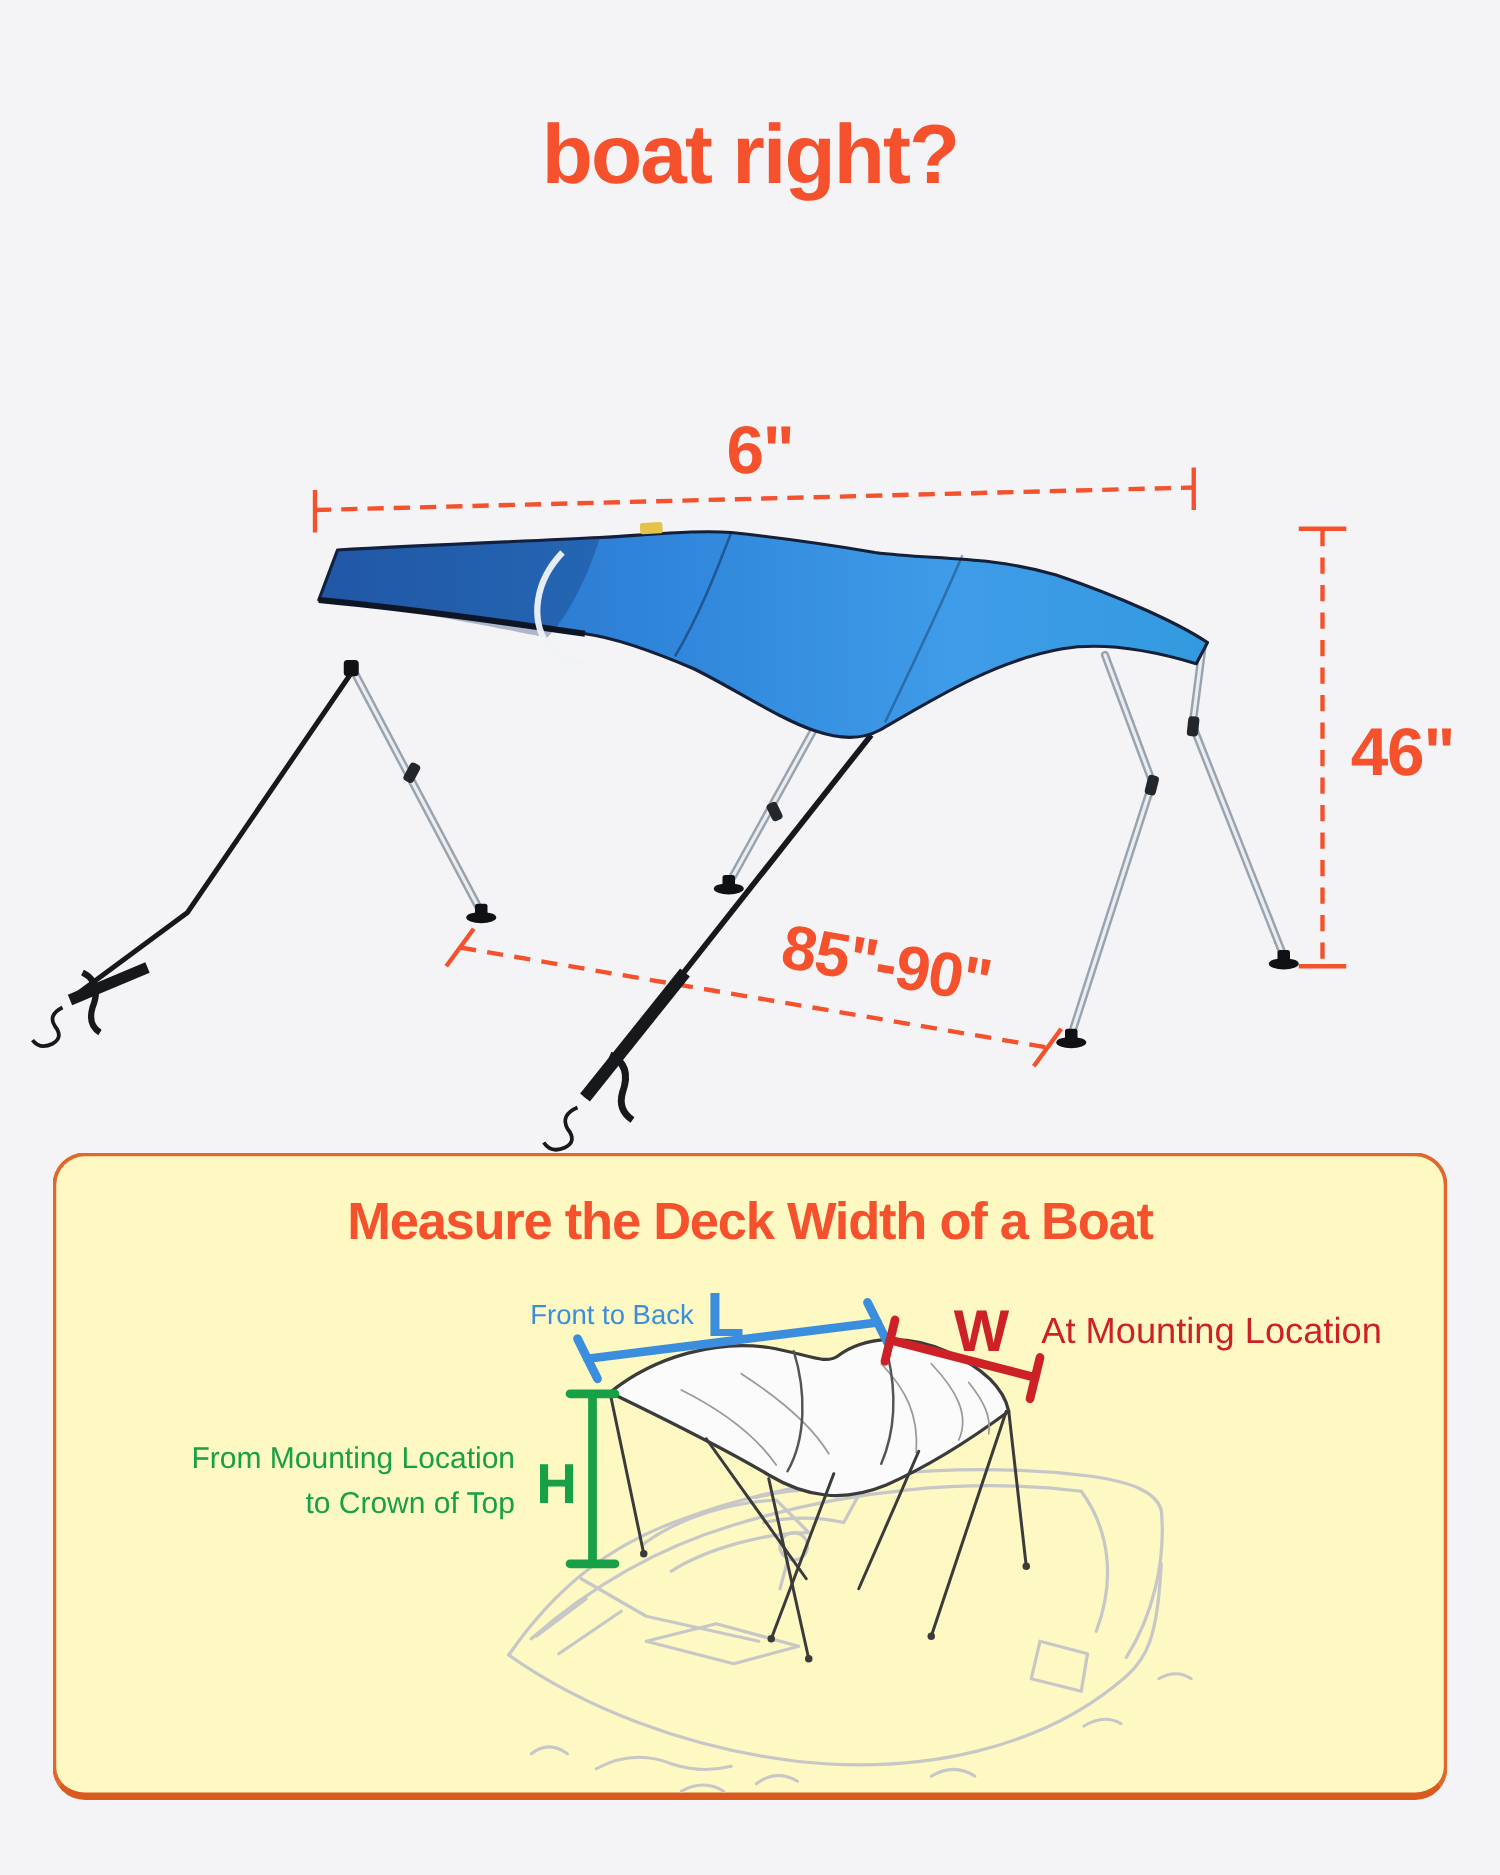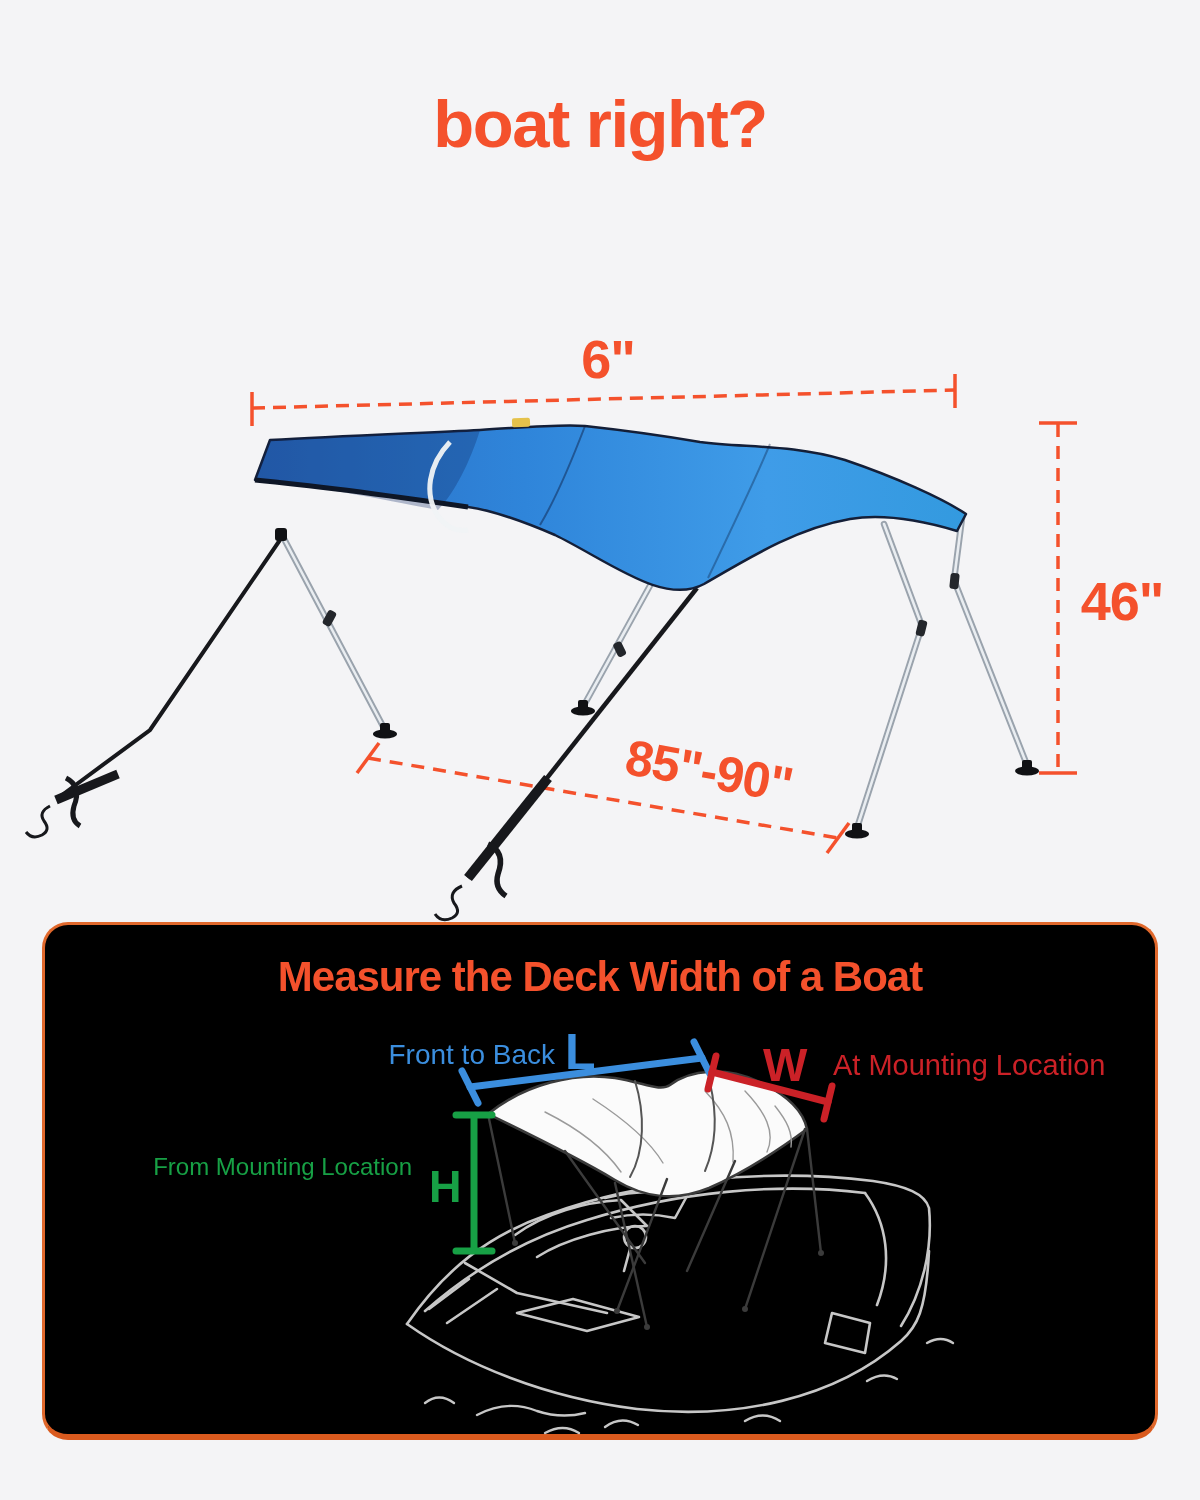--- a/index.html
+++ b/index.html
@@ -11,32 +11,32 @@
   .page-title{
     position:absolute;top:74px;left:0;width:1200px;
     text-align:center;color:#f4512c;font-weight:bold;
     font-size:67px;line-height:100px;letter-spacing:-1.5px;
   }
   .product-figure{position:absolute;left:0;top:330px;width:1200px;height:620px;}
   .product-figure svg{display:block;}
   .dim-text{font-family:"Liberation Sans",sans-serif;font-weight:bold;fill:#f4512c;letter-spacing:-1px;}
   .measure-card{
     position:absolute;left:42px;top:922px;width:1116px;height:518px;
-    background:#000000;border:3px solid #e0682c;border-bottom:6px solid #d95a1e;
+    background:#fef9c3;border:3px solid #e0682c;border-bottom:6px solid #d95a1e;
     border-radius:26px;box-sizing:border-box;padding-left:20px;
   }
   .card-title{
     position:absolute;top:28px;left:0;width:100%;text-align:center;
     color:#f4512c;font-weight:bold;font-size:42px;letter-spacing:-1px;
   }
   .sketch-wrap{position:absolute;left:0;top:86px;width:1110px;height:428px;}
   .sketch-wrap svg{position:absolute;left:0;top:0;}
   .overlay-label{position:absolute;white-space:nowrap;}
   .lbl-front-to-back{left:330px;top:28px;width:180px;text-align:right;
-    color:#3b8ede;font-size:28px;}
+    color:#3b8ede;font-size:22px;}
   .lbl-L{left:520px;top:12px;color:#3b8ede;font-size:50px;font-weight:bold;}
   .lbl-W{left:718px;top:26px;color:#cb2127;font-size:47px;font-weight:bold;}
   .lbl-at-mounting{left:788px;top:38px;color:#cb2127;font-size:29px;text-align:right;}
   .lbl-H{left:384px;top:150px;color:#17a045;font-size:45px;font-weight:bold;}
   .lbl-from-mounting{right:743px;top:138px;width:330px;text-align:right;
     color:#17a045;font-size:24px;line-height:36px;}
 </style>
 </head>
 <body>
 
@@ -244,15 +244,16 @@
       </g>
     </svg>
 
     <div class="overlay-label lbl-front-to-back">Front to Back</div>
     <div class="overlay-label lbl-L">L</div>
     <div class="overlay-label lbl-W">W</div>
     <div class="overlay-label lbl-at-mounting">At Mounting Location</div>
     <div class="overlay-label lbl-H">H</div>
     <div class="overlay-label lbl-from-mounting">
       <div>From Mounting Location</div>
+      <div>to Crown of Top</div>
     </div>
   </div>
 </div>
 
 </body></html>

